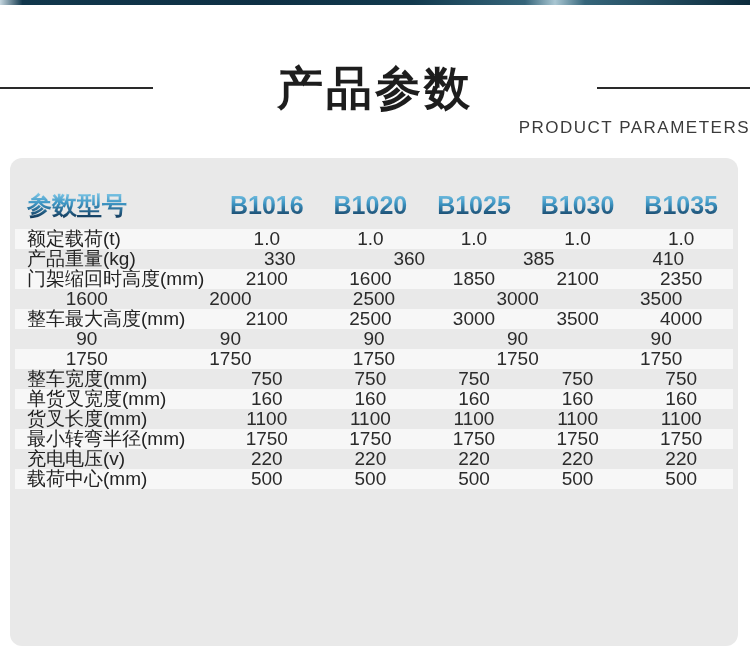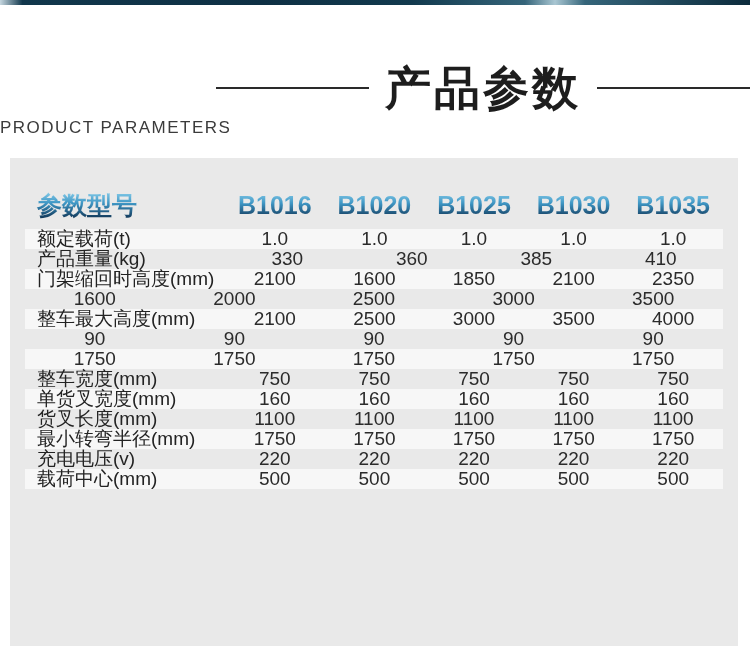--- a/index.html
+++ b/index.html
@@ -6,30 +6,30 @@
   html,body { width:750px; height:663px; background:#ffffff; overflow:hidden;
               font-family:"Liberation Sans","DejaVu Sans",sans-serif; }
   .page { position:relative; width:750px; height:663px; background:#ffffff; }
 
   .top-bar { position:absolute; top:0; left:0; width:750px; height:5px;
     background:linear-gradient(90deg,
       #c6d7e0 0%, #11374c 3%, #0e3044 35%, #123a4e 55%,
       #35657a 70%, #a9c6d2 74%, #35657a 78%, #0c2b3c 100%); }
 
   .title-row { position:absolute; top:62px; left:0; width:750px; height:52px;
-    display:flex; align-items:center; justify-content:flex-end; gap:16px; }
+    display:flex; align-items:center; justify-content:space-between; gap:16px; }
   .title { font-size:46px; font-weight:bold; color:#1d1d1d; letter-spacing:3px;
     font-family:"DejaVu Sans","Liberation Sans",sans-serif; line-height:1; }
   .title-line { width:153px; height:2px; background:#2a2a2a; flex:0 0 auto; }
 
-  .subtitle { position:absolute; top:118px; left:0; width:750px; text-align:left;
+  .subtitle { position:absolute; top:118px; left:0; width:750px; text-align:right;
     font-size:17px; color:#3b3b3b; letter-spacing:1.5px; }
 
   .card { position:absolute; top:158px; left:10px; width:728px; height:488px;
-    background:#e9e9e9; border-radius:0; padding:0 15px; }
+    background:#e9e9e9; border-radius:12px; padding:0 5px; }
 
   .t-header { display:flex; align-items:flex-end; height:71px; padding-bottom:10px; }
   .t-body { display:block; }
   .t-row { display:flex; align-items:center; height:20px; }
   .t-row.alt-light { background:#f7f7f7; }
 
   .label-cell { width:200px; padding-left:12px; flex:0 0 auto; }
   .value-cell { flex:1 1 0; text-align:center; }
 
   .t-header .label-cell { font-size:25px; font-weight:bold; line-height:1.1; }

